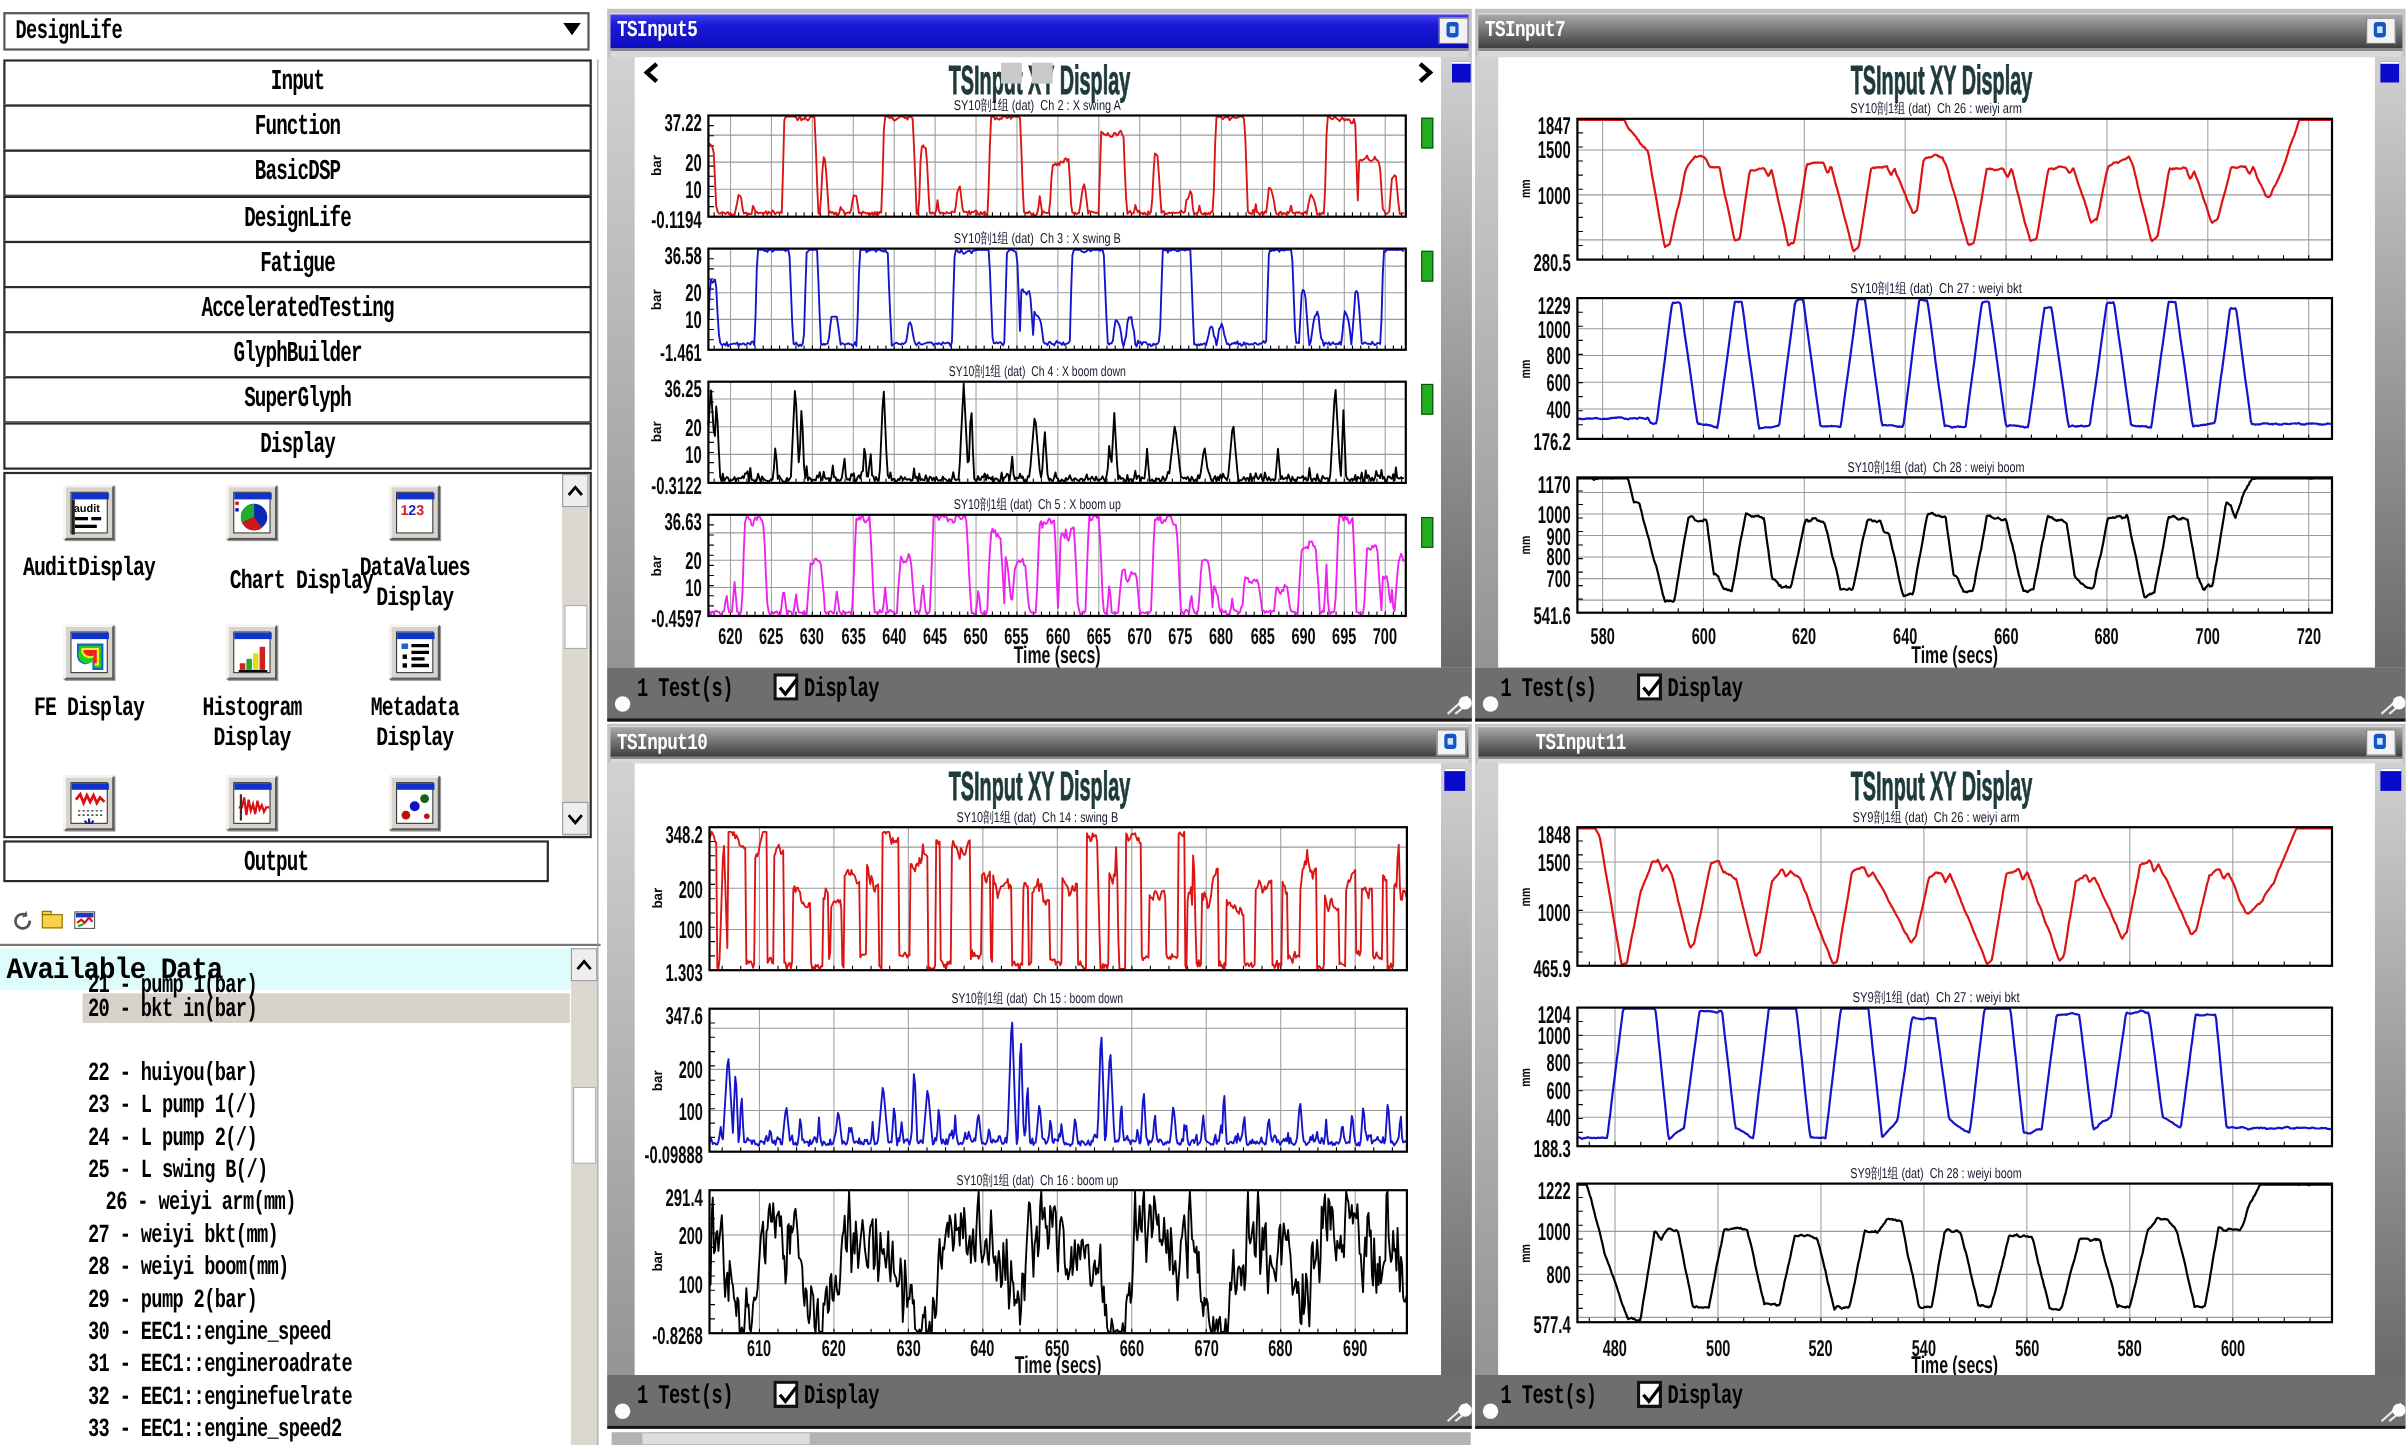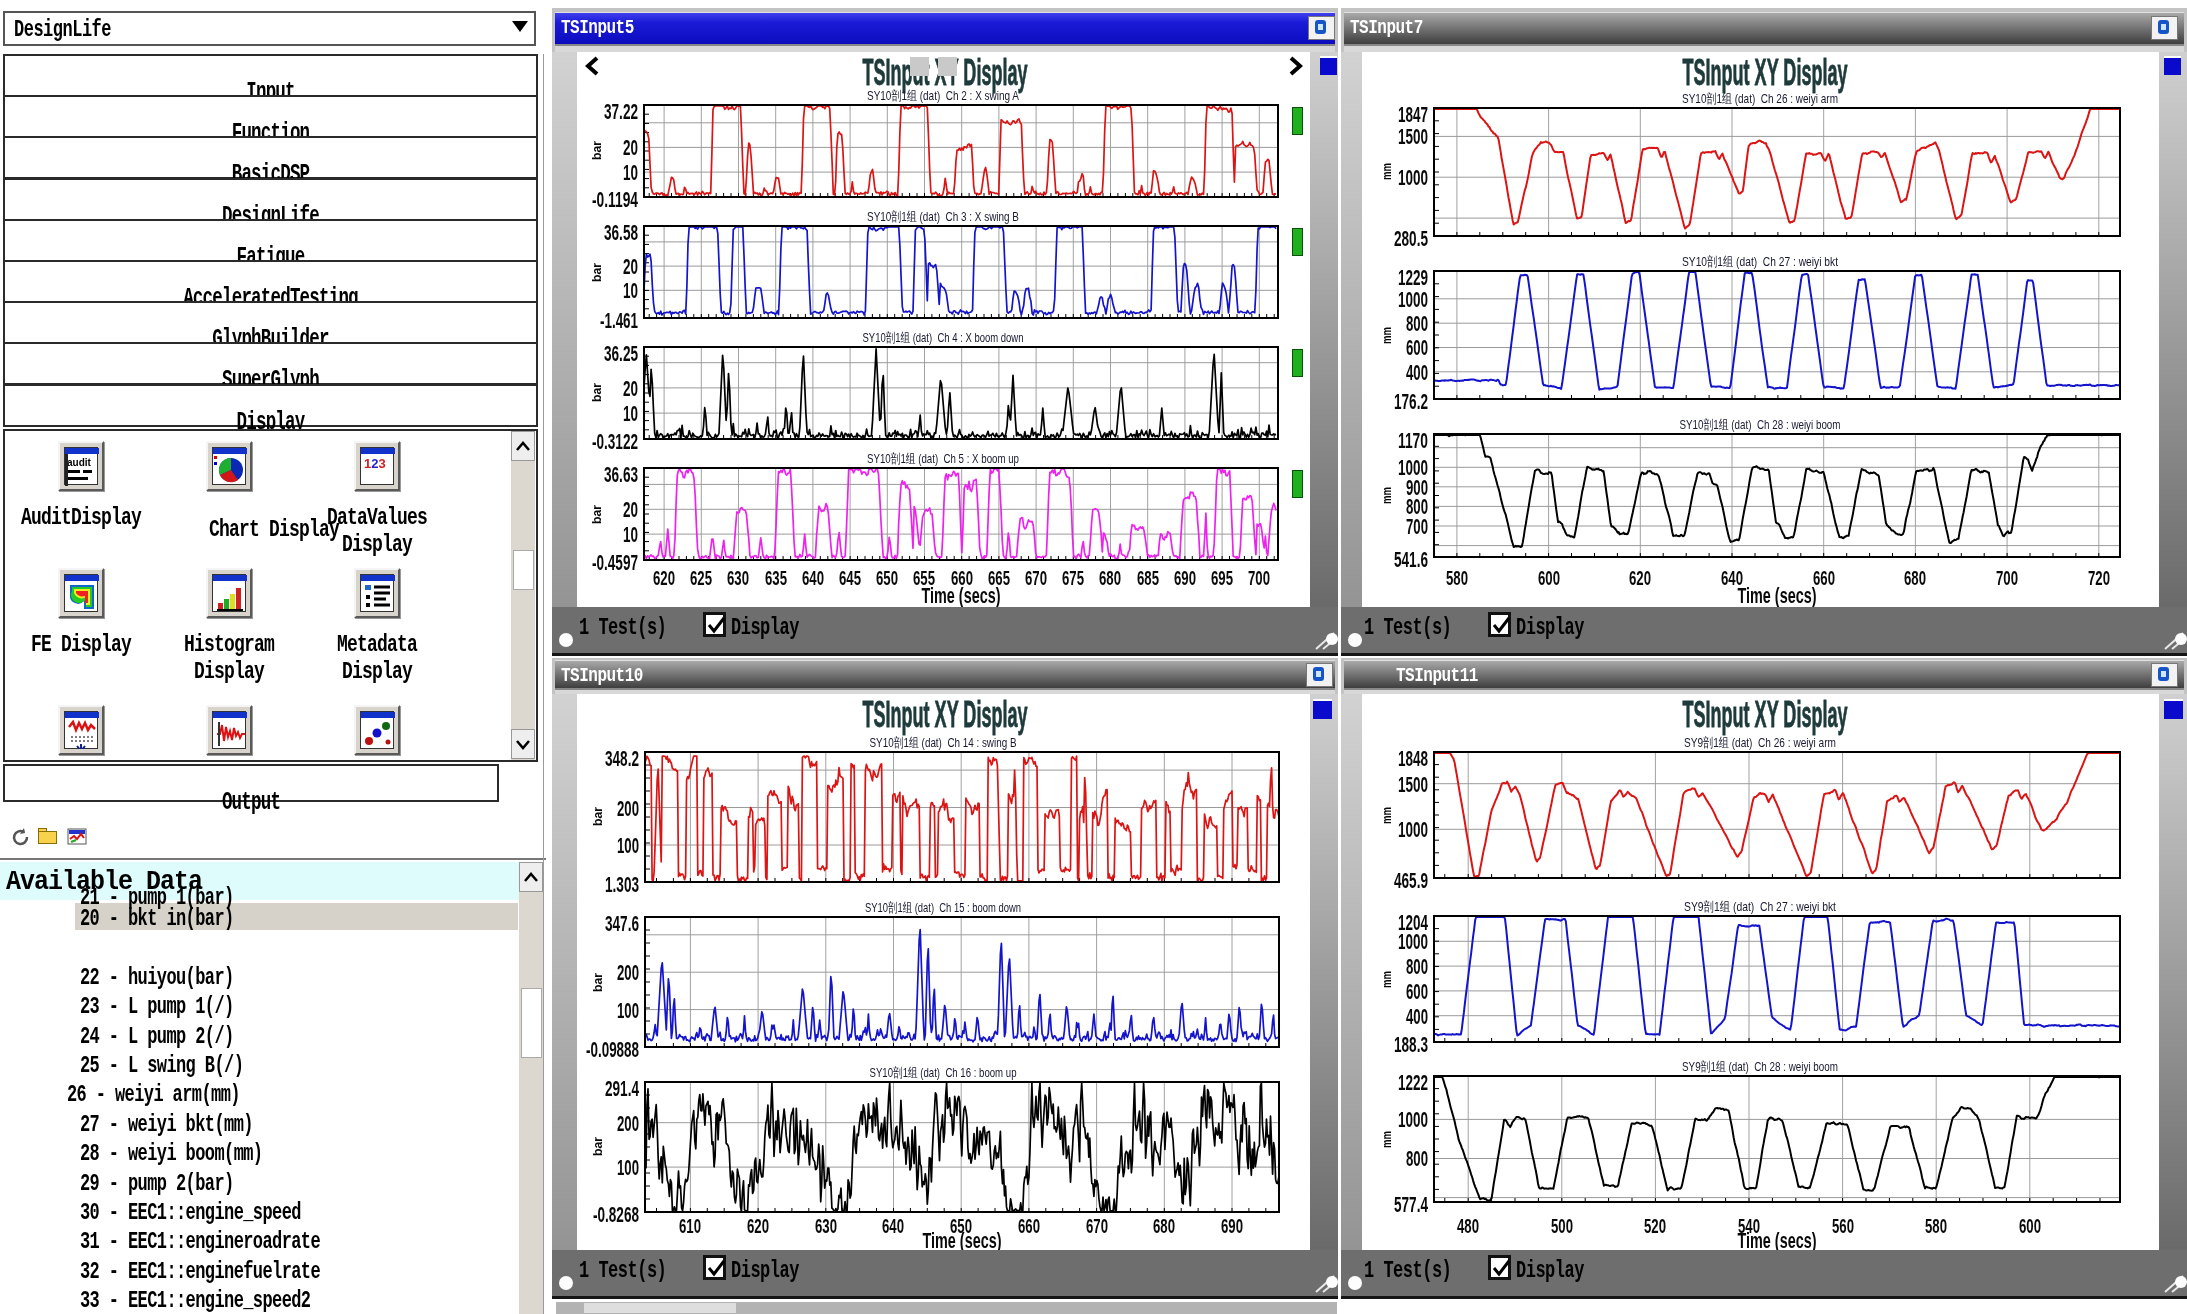--- a/index.html
+++ b/index.html
@@ -4,21 +4,21 @@
 body { width:2187px; height:1314px; background:#fff; position:relative; overflow:hidden;
        font-family:"Liberation Mono",monospace }
 .abs { position:absolute }
 .mw { display:inline-block; font-weight:bold; font-size:16px; letter-spacing:-0.5px; color:#fff; transform:scaleY(1.3); transform-origin:0 0; white-space:pre }
 .ms { display:inline-block; font-weight:bold; font-size:17px; letter-spacing:-0.5px; color:#000; transform:scaleY(1.45); transform-origin:0 0; white-space:pre }
 .mn { display:inline-block; font-weight:bold; font-size:17.5px; letter-spacing:-0.8px; color:#000; transform:scaleY(1.5); transform-origin:50% 0; white-space:pre }
 .ml { display:inline-block; font-weight:bold; font-size:17px; letter-spacing:-0.6px; color:#000; transform:scaleY(1.4); transform-origin:0 0; white-space:pre }
 .mh { display:inline-block; font-weight:bold; font-size:25px; letter-spacing:-1px; color:#000; transform:scaleY(1.08); transform-origin:0 0; white-space:pre }
 .mi { display:inline-block; font-weight:bold; font-size:18px; letter-spacing:-0.8px; color:#000; transform:scaleY(1.35); transform-origin:50% 0; white-space:pre }
 .mc { display:inline-block; font-weight:bold; font-size:17px; letter-spacing:-0.5px; color:#000; transform:scaleY(1.45); transform-origin:0 0; white-space:pre }
-.mrow { background:#fff; border:2px solid #2a2a2a; text-align:center; padding-top:20px }
+.mrow { background:#fff; border:2px solid #2a2a2a; text-align:center; padding-top:4px }
 </style></head><body>
 
 <div class="abs" style="left:3px;top:11px;width:533px;height:35px;background:#fff;border:2px solid #555"></div>
 <div class="abs" style="left:14px;top:16px"><span class="mc">DesignLife</span></div>
 <div class="abs" style="left:512px;top:21px;width:0;height:0;border-left:8px solid transparent;border-right:8px solid transparent;border-top:11px solid #000"></div>
 <div class="abs mrow" style="left:3px;top:54px;width:535px;height:43px"><span class="mn">Input</span></div>
 <div class="abs mrow" style="left:3px;top:95px;width:535px;height:43px"><span class="mn">Function</span></div>
 <div class="abs mrow" style="left:3px;top:136px;width:535px;height:43px"><span class="mn">BasicDSP</span></div>
 <div class="abs mrow" style="left:3px;top:178px;width:535px;height:43px"><span class="mn">DesignLife</span></div>
 <div class="abs mrow" style="left:3px;top:219px;width:535px;height:43px"><span class="mn">Fatigue</span></div>
@@ -158,21 +158,21 @@
 <div class="abs" style="left:0px;top:858px;width:546px;height:2px;background:#777"></div>
 <div class="abs" style="left:0px;top:862px;width:519px;height:38px;background:#dffcfc"></div>
 <div class="abs" style="left:6px;top:866px"><span class="mh">Available Data</span></div>
 <div class="abs" style="left:75px;top:903px;width:443px;height:27px;background:#d6d2ca"></div>
 <div class="abs" style="left:80px;top:905px"><span class="ml">20 - bkt in(bar)</span></div>
 <div class="abs" style="left:80px;top:884px"><span class="ml">21 - pump 1(bar)</span></div>
 <div class="abs" style="left:80px;top:964px"><span class="ml">22 - huiyou(bar)</span></div>
 <div class="abs" style="left:80px;top:993px"><span class="ml">23 - L pump 1(/)</span></div>
 <div class="abs" style="left:80px;top:1023px"><span class="ml">24 - L pump 2(/)</span></div>
 <div class="abs" style="left:80px;top:1052px"><span class="ml">25 - L swing B(/)</span></div>
-<div class="abs" style="left:67px;top:1081px"><span class="ml">26 - weiyi arm(mm)</span></div>
+<div class="abs" style="left:96px;top:1081px"><span class="ml">26 - weiyi arm(mm)</span></div>
 <div class="abs" style="left:80px;top:1111px"><span class="ml">27 - weiyi bkt(mm)</span></div>
 <div class="abs" style="left:80px;top:1140px"><span class="ml">28 - weiyi boom(mm)</span></div>
 <div class="abs" style="left:80px;top:1170px"><span class="ml">29 - pump 2(bar)</span></div>
 <div class="abs" style="left:80px;top:1199px"><span class="ml">30 - EEC1::engine_speed</span></div>
 <div class="abs" style="left:80px;top:1228px"><span class="ml">31 - EEC1::engineroadrate</span></div>
 <div class="abs" style="left:80px;top:1258px"><span class="ml">32 - EEC1::enginefuelrate</span></div>
 <div class="abs" style="left:80px;top:1287px"><span class="ml">33 - EEC1::engine_speed2</span></div>
 
 <div class="abs" style="left:519px;top:862px;width:24px;height:452px;background:#dcd8d0"></div>
 <div class="abs" style="left:519px;top:862px;width:24px;height:30px;background:#eee;border:1px solid #999"></div>

